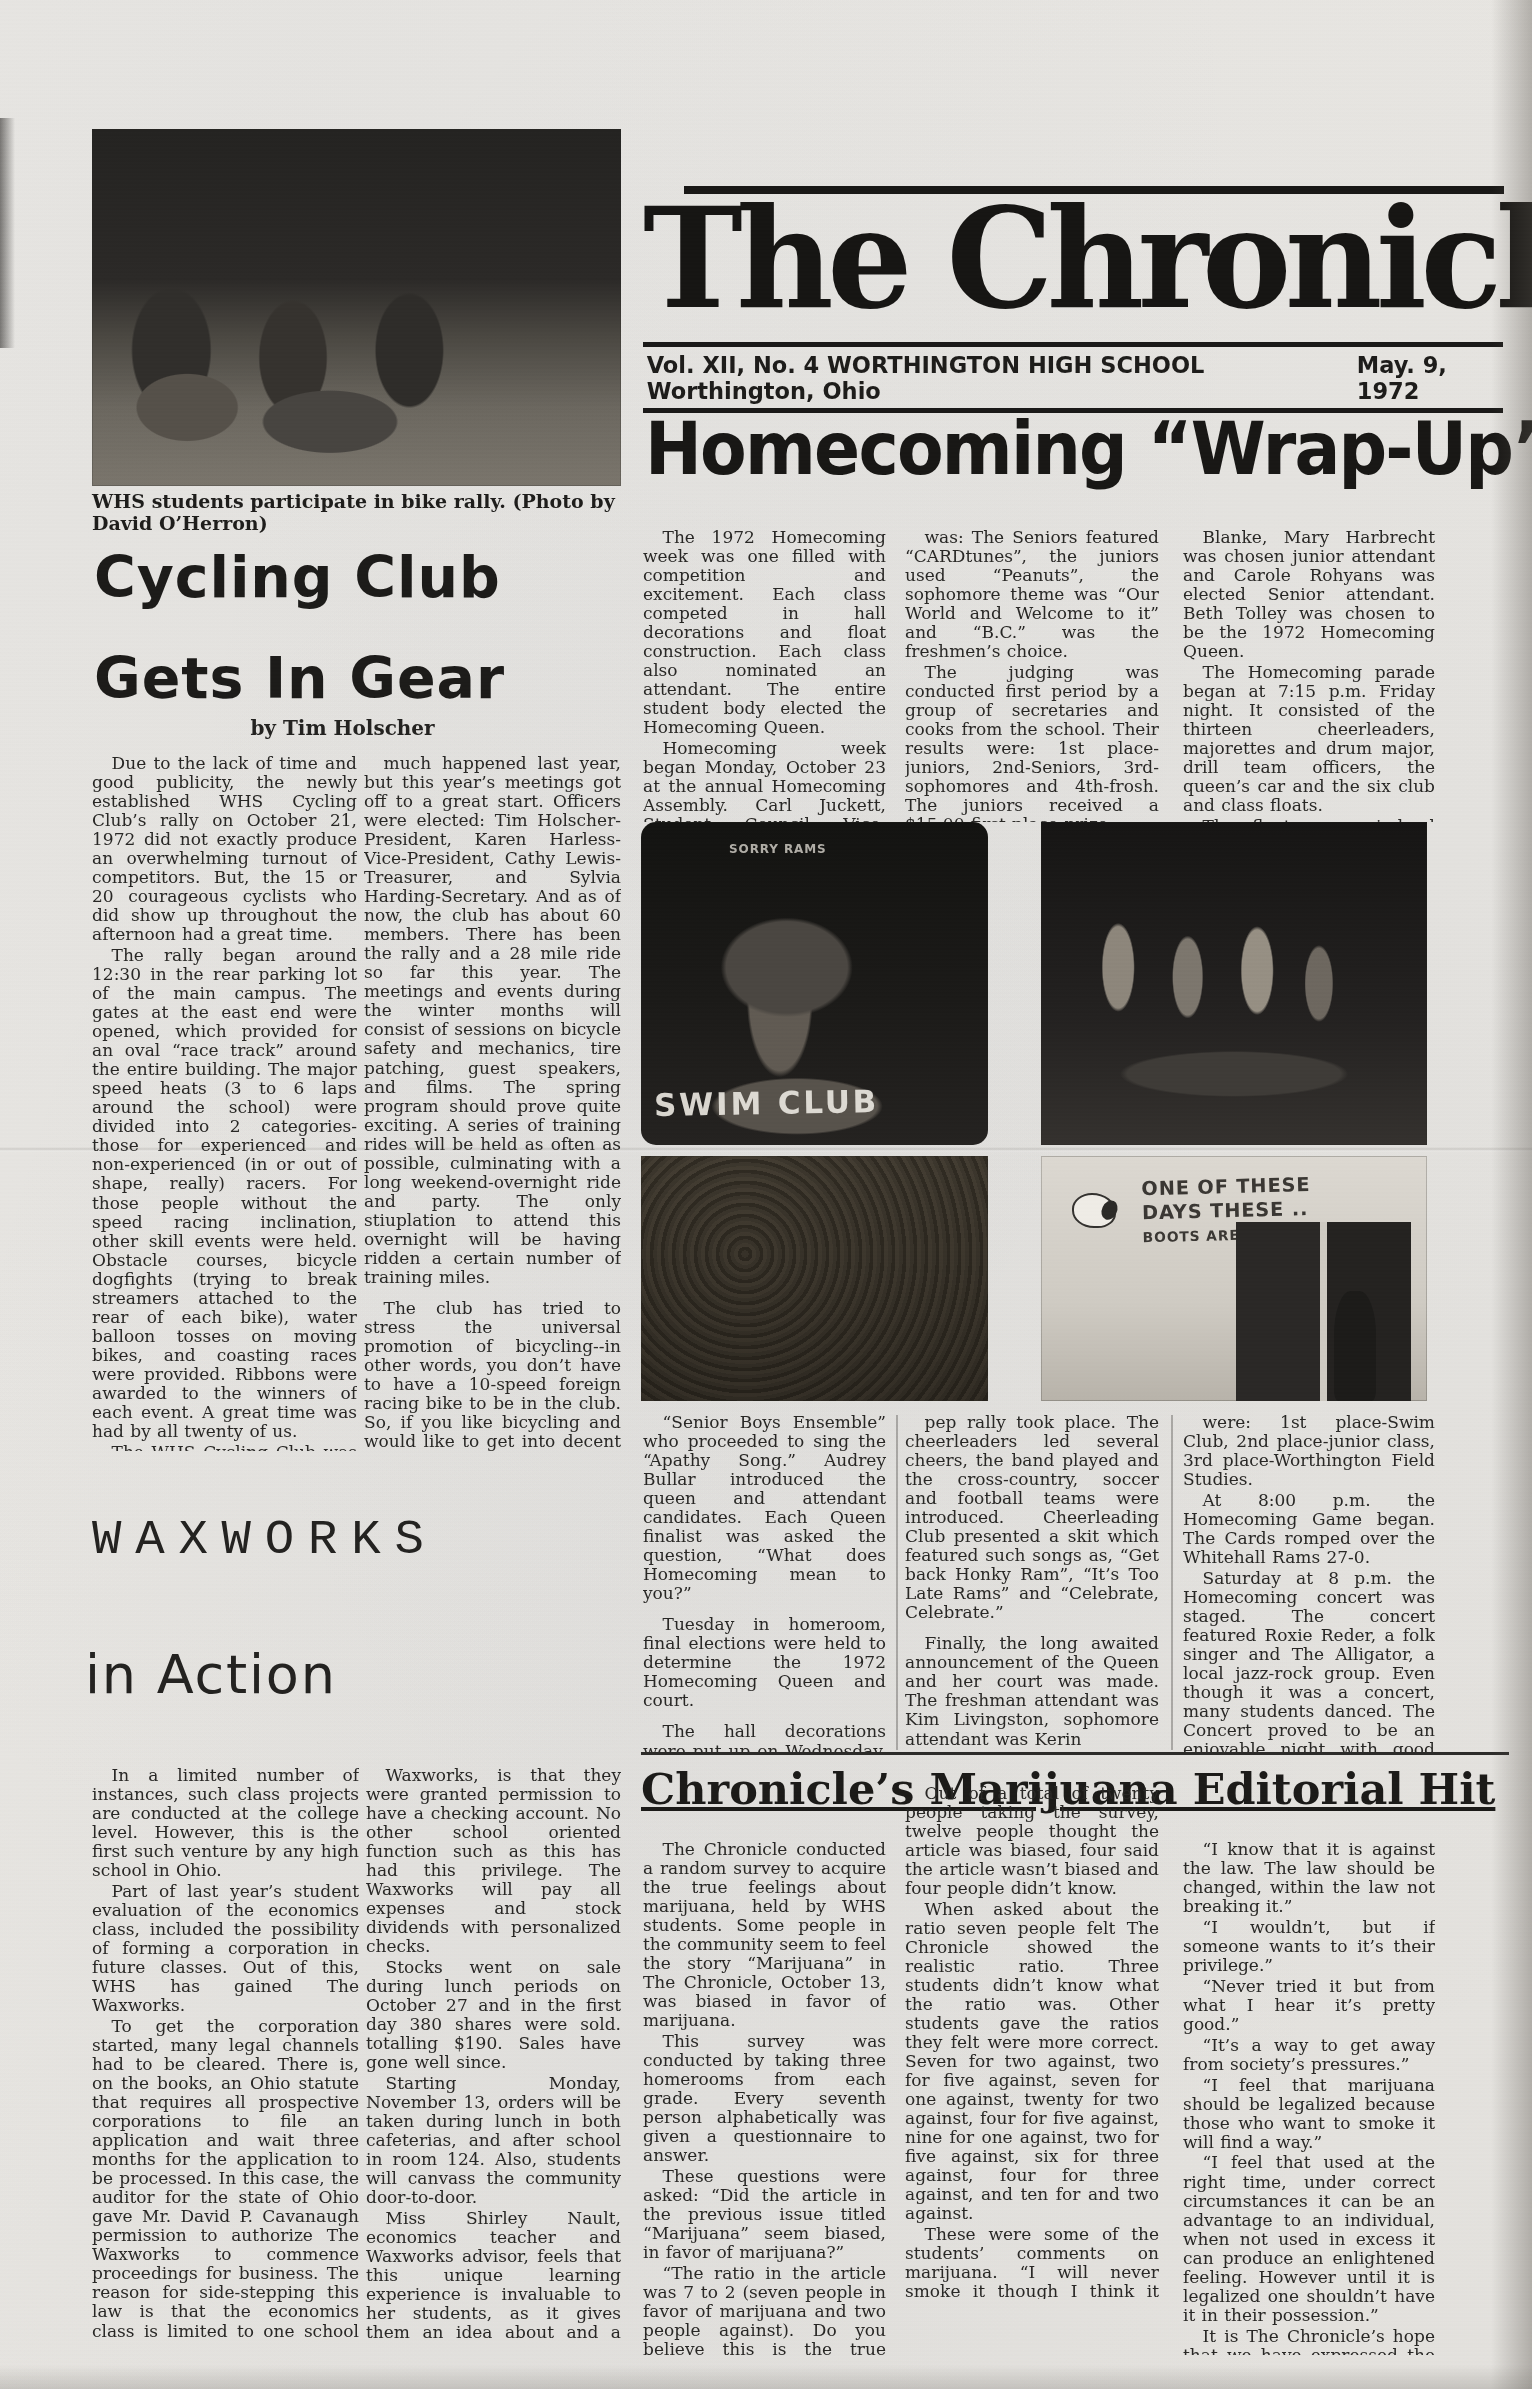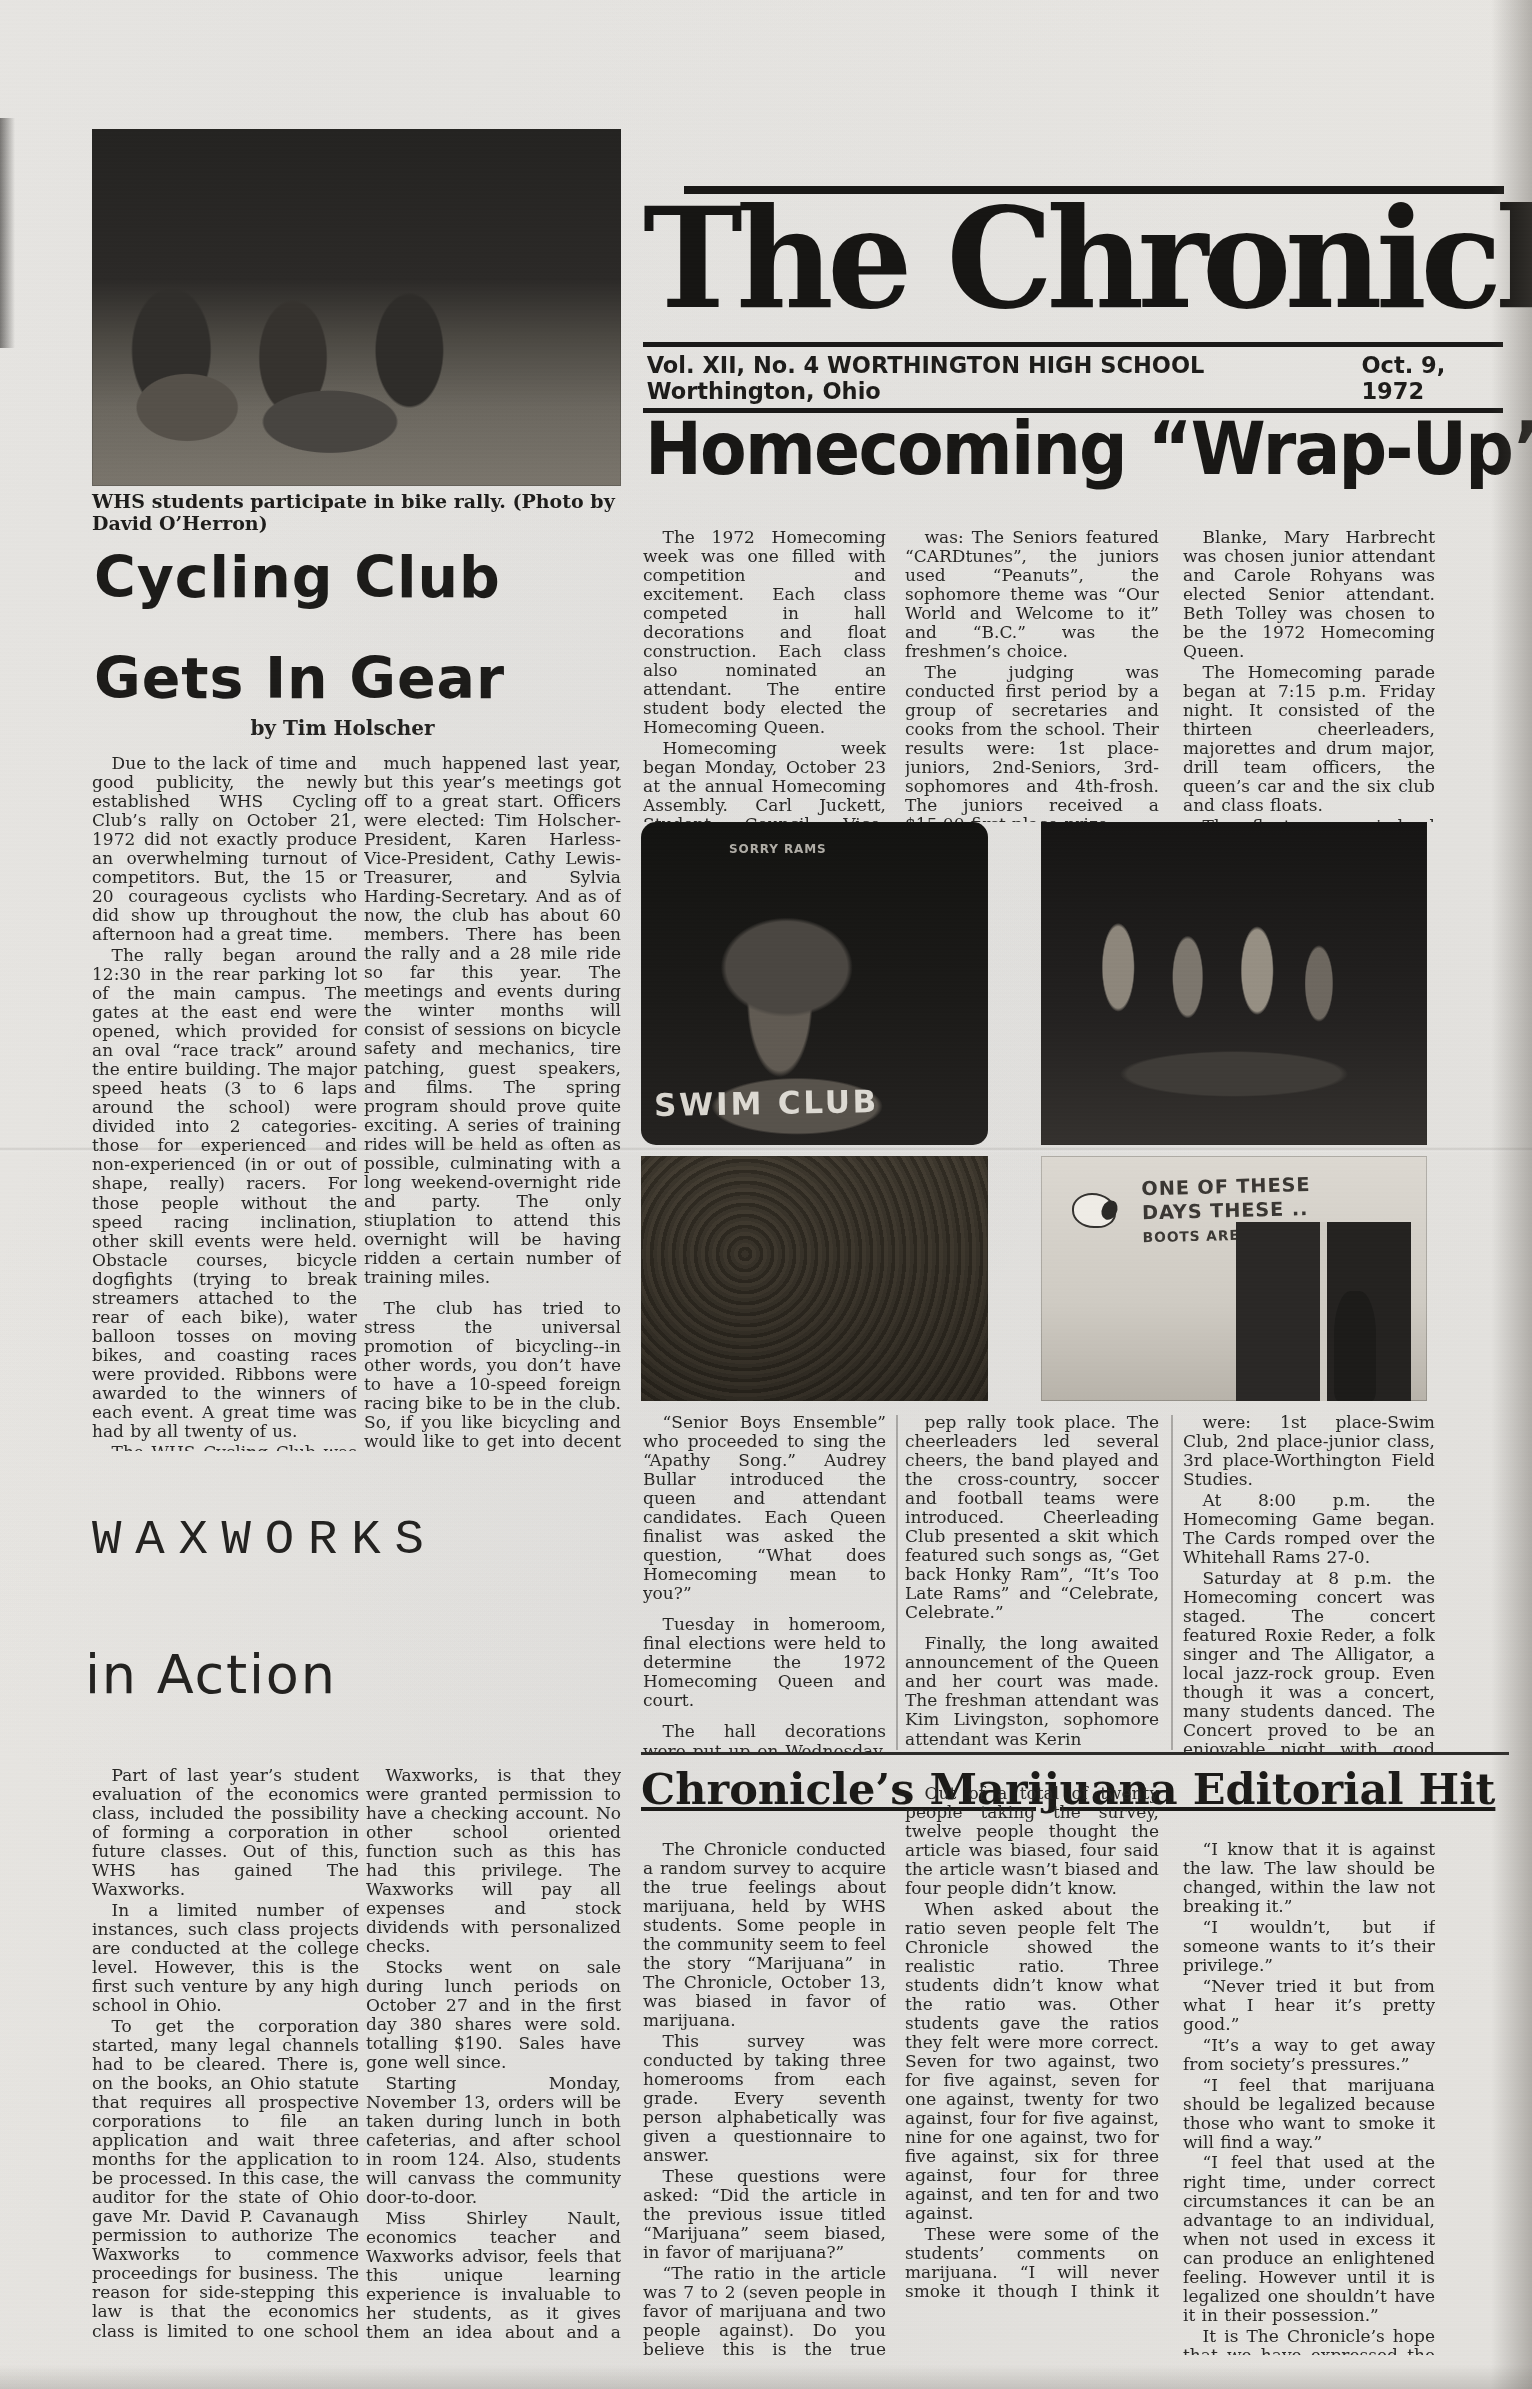--- a/index.html
+++ b/index.html
@@ -124,21 +124,21 @@
   <div class="edge-smudge"></div>
   <div class="crease"></div>
 
   <div class="photo ph-bike"></div>
   <div class="caption">WHS students participate in bike rally. (Photo by David O’Herron)</div>
 
   <div class="mast-rule"></div>
   <div class="mast-title">The Chronicle</div>
   <div class="issue-bar">
     <span>Vol. XII, No. 4 WORTHINGTON HIGH SCHOOL Worthington, Ohio</span>
-    <span>Oct. 9, 1972</span>
+    <span>May. 9, 1972</span>
   </div>
 
   <div class="hc-headline">Homecoming “Wrap-Up”</div>
 
   <div class="col tight" style="left:643px; top:528px; width:243px; height:294px;">
       <p>The 1972 Homecoming week was one filled with competition and excitement. Each class competed in hall decorations and float construction. Each class also nominated an attendant. The entire student body elected the Homecoming Queen.</p>
       <p>Homecoming week began Monday, October 23 at the annual Homecoming Assembly. Carl Juckett, Student Council Vice-President, gave his impression of Homecoming. He then introduced the newly formed</p>
     </div>
   <div class="col tight" style="left:905px; top:528px; width:254px; height:294px;">
       <p>was: The Seniors featured “CARDtunes”, the juniors used “Peanuts”, the sophomore theme was “Our World and Welcome to it” and “B.C.” was the freshmen’s choice.</p>
@@ -193,22 +193,22 @@
     </div>
   <div class="col tight" style="left:1183px; top:1413px; width:252px; height:340px;">
       <p>were: 1st place-Swim Club, 2nd place-junior class, 3rd place-Worthington Field Studies.</p>
       <p>At 8:00 p.m. the Homecoming Game began. The Cards romped over the Whitehall Rams 27-0.</p>
       <p>Saturday at 8 p.m. the Homecoming concert was staged. The concert featured Roxie Reder, a folk singer and The Alligator, a local jazz-rock group. Even though it was a concert, many students danced. The Concert proved to be an enjoyable night with good entertainment.</p>
     </div>
 
   <div class="wx-title1">WAXWORKS</div>
   <div class="wx-title2">in Action</div>
   <div class="col tight" style="left:92px; top:1766px; width:267px; height:575px;">
+      <p>In a limited number of instances, such class projects are conducted at the college level. However, this is the first such venture by any high school in Ohio.</p>
       <p>Part of last year’s student evaluation of the economics class, included the possibility of forming a corporation in future classes. Out of this, WHS has gained The Waxworks.</p>
-      <p>In a limited number of instances, such class projects are conducted at the college level. However, this is the first such venture by any high school in Ohio.</p>
       <p>To get the corporation started, many legal channels had to be cleared. There is, on the books, an Ohio statute that requires all prospective corporations to file an application and wait three months for the application to be processed. In this case, the auditor for the state of Ohio gave Mr. David P. Cavanaugh permission to authorize The Waxworks to commence proceedings for business. The reason for side-stepping this law is that the economics class is limited to one school semester for its operation.</p>
     </div>
   <div class="col tight" style="left:366px; top:1766px; width:255px; height:575px;">
       <p>Waxworks, is that they were granted permission to have a checking account. No other school oriented function such as this has had this privilege. The Waxworks will pay all expenses and stock dividends with personalized checks.</p>
       <p>Stocks went on sale during lunch periods on October 27 and in the first day 380 shares were sold. totalling $190. Sales have gone well since.</p>
       <p>Starting Monday, November 13, orders will be taken during lunch in both cafeterias, and after school in room 124. Also, students will canvass the community door-to-door.</p>
       <p>Miss Shirley Nault, economics teacher and Waxworks advisor, feels that this unique learning experience is invaluable to her students, as it gives them an idea about and a feel for business transactions, corporate management, accounting, public relations, economics, and production in the working world.</p>
     </div>
 
   <div class="mj-rule"></div>

